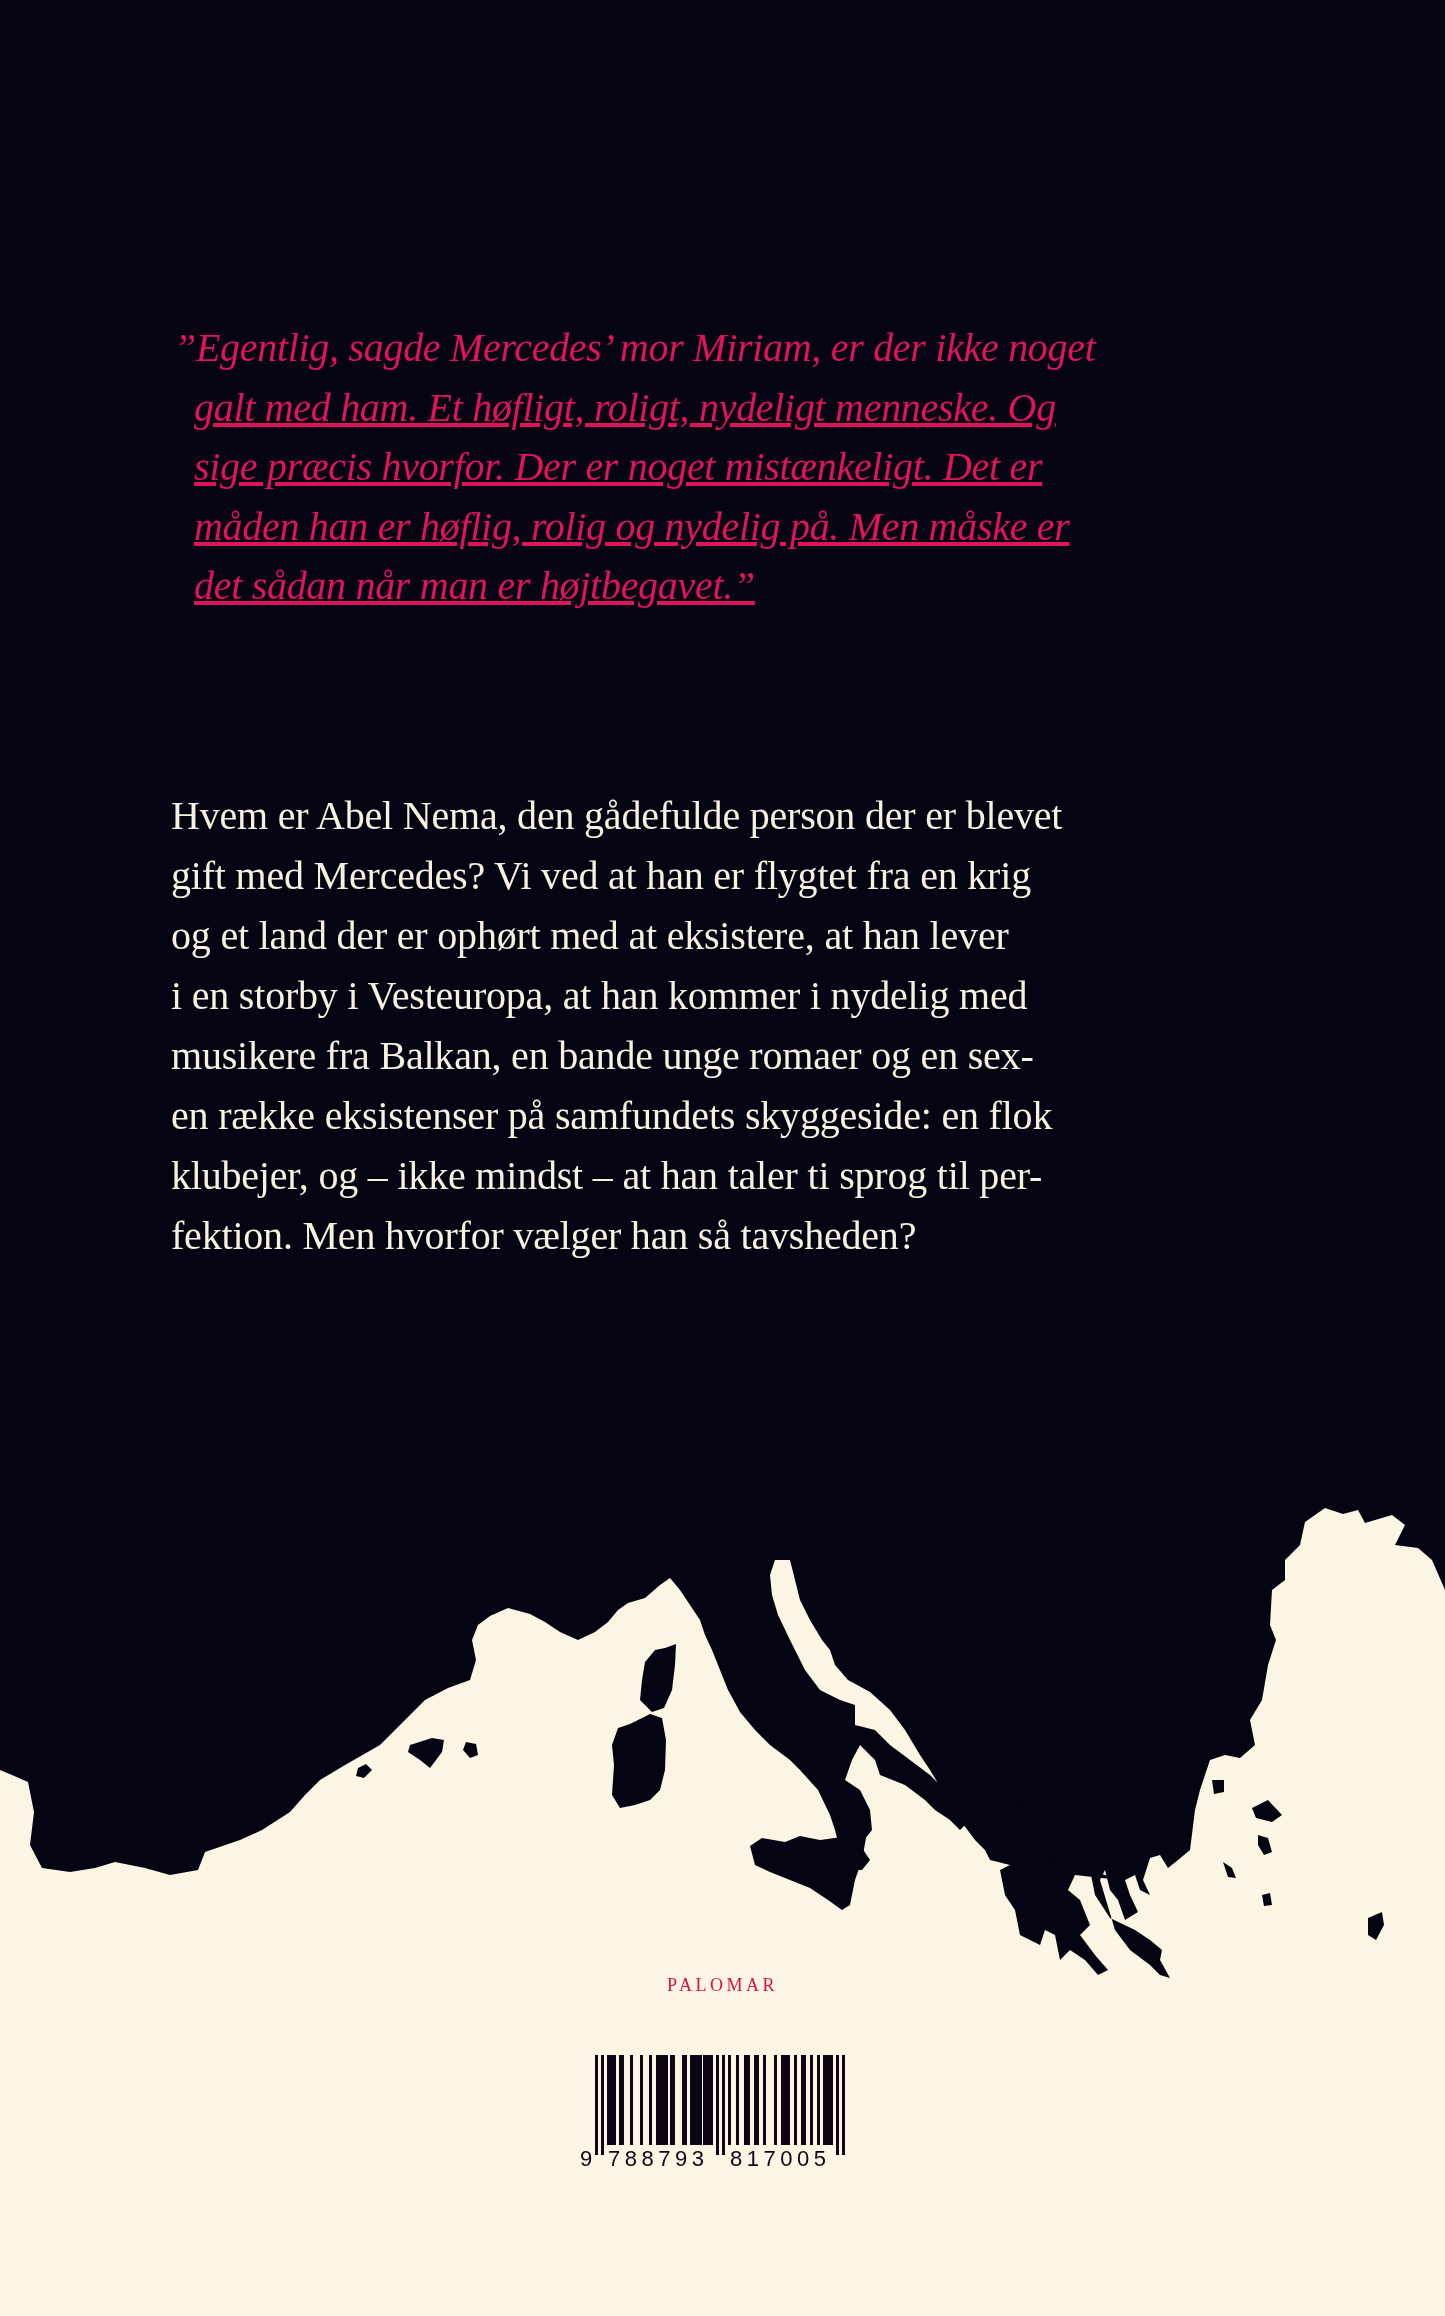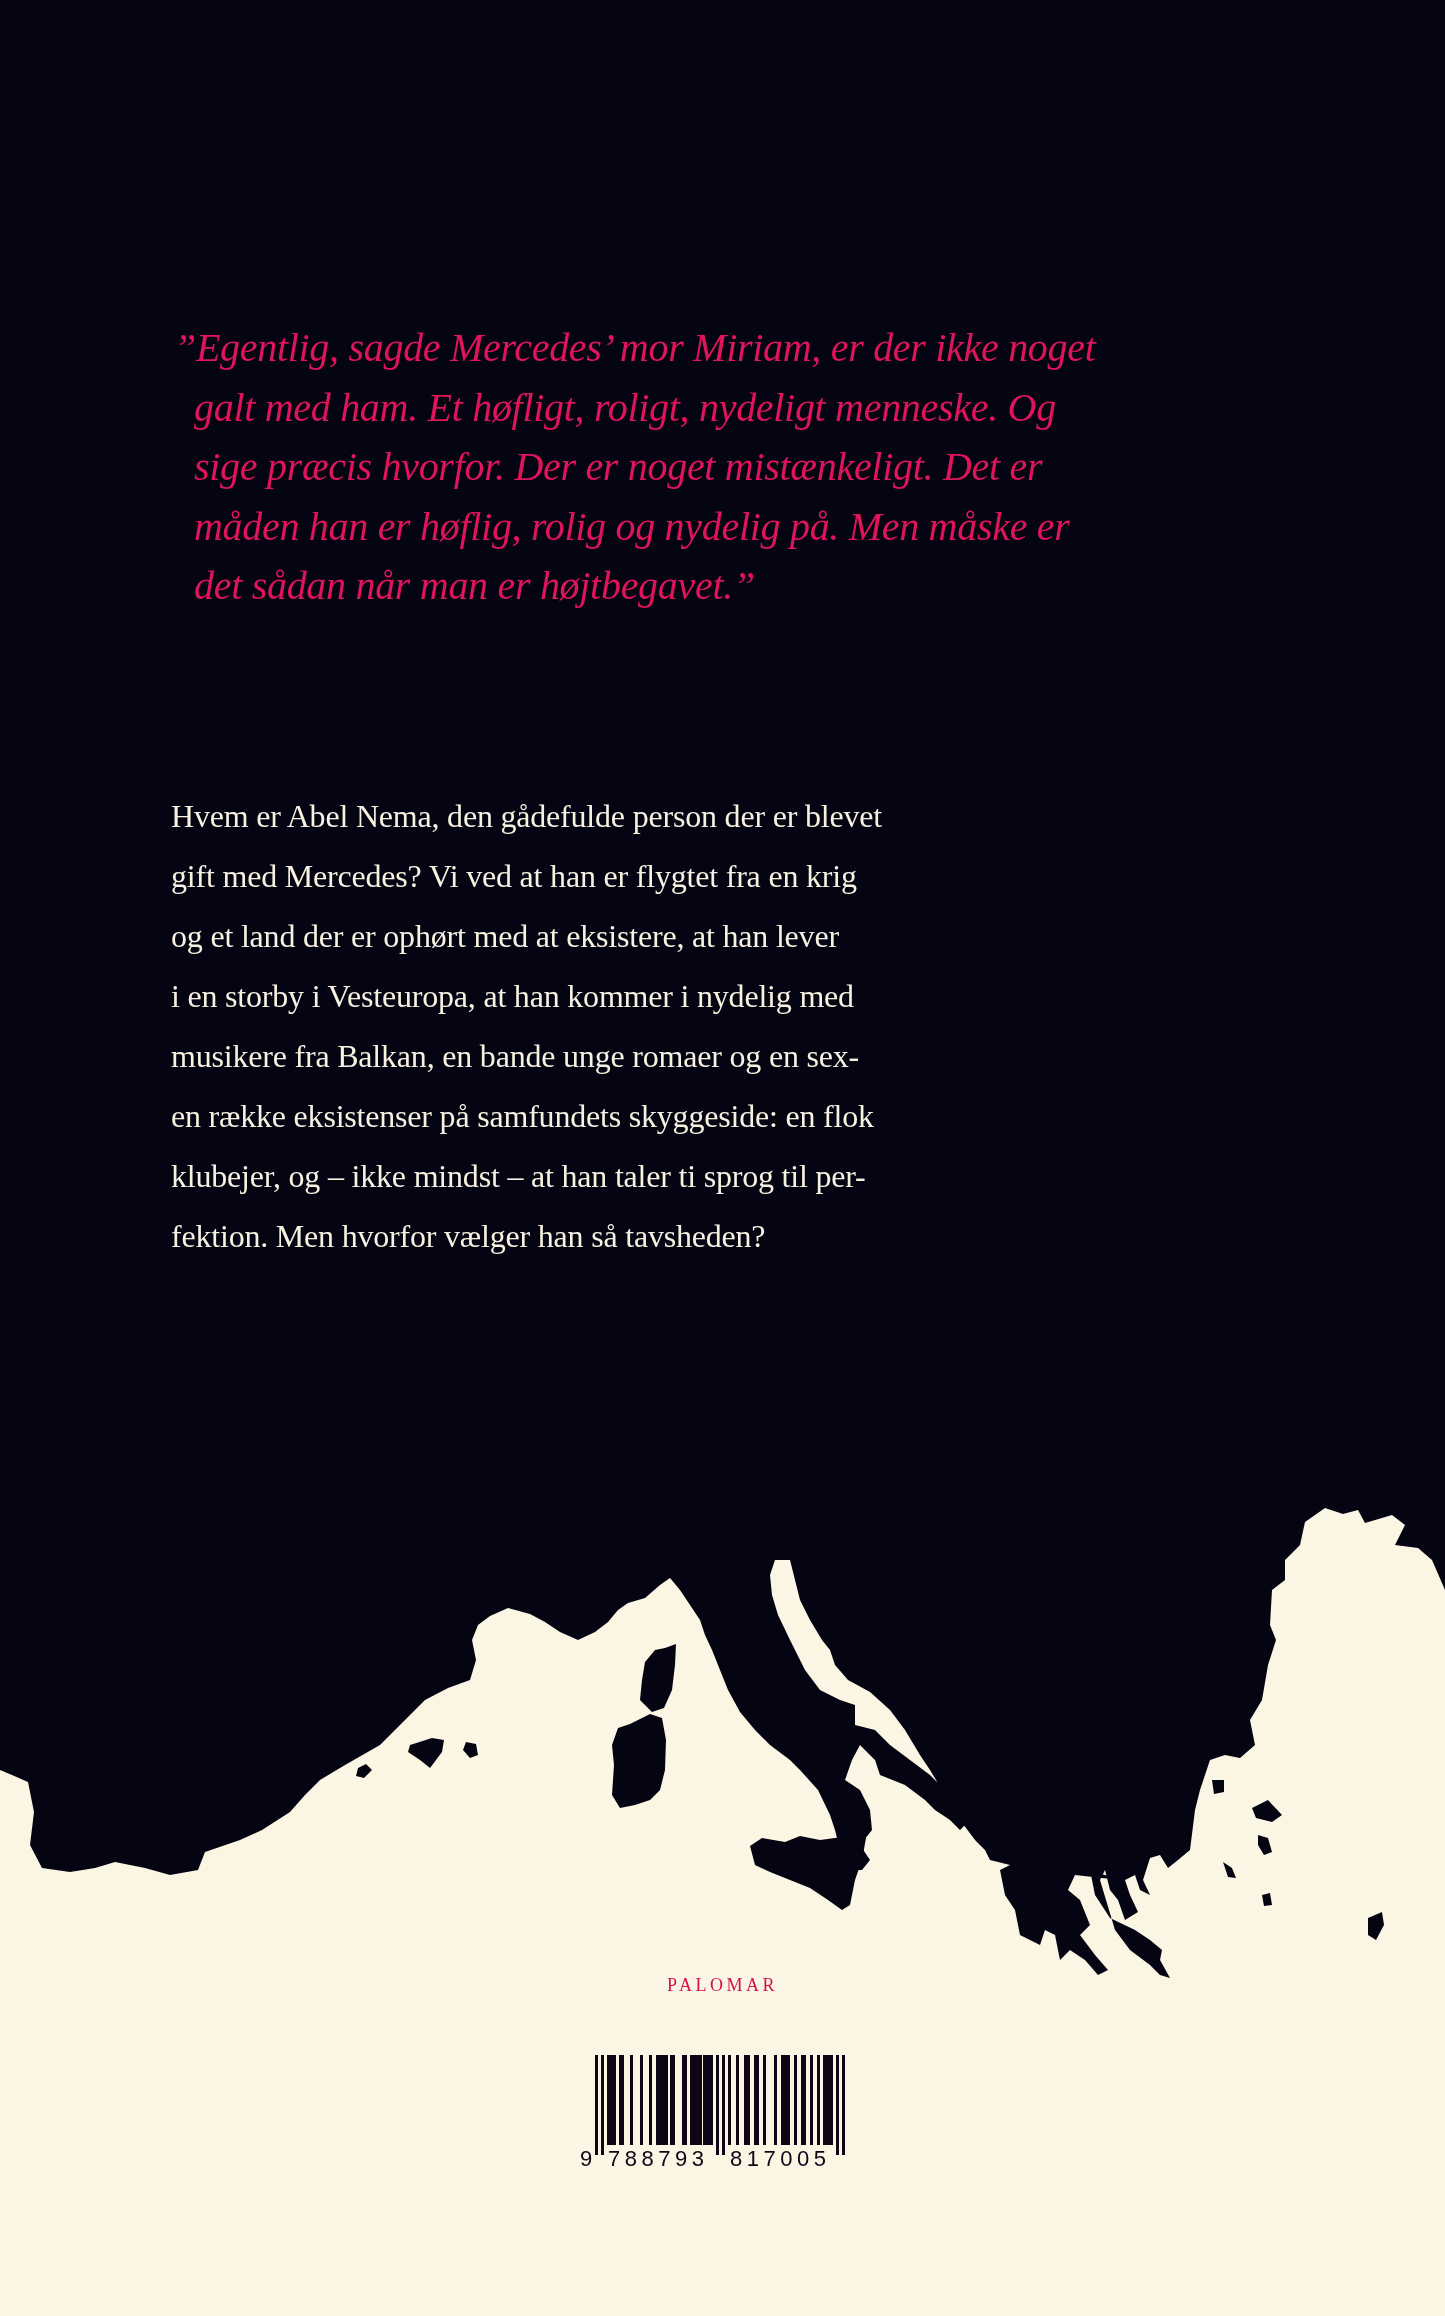--- a/index.html
+++ b/index.html
@@ -13,25 +13,25 @@
     background: #050413;
   }
   .map { position: absolute; left: 0; top: 1440px; width: 1445px; height: 560px; }
   .quote {
     position: absolute; left: 174px; top: 318px; width: 1140px;
     font-family: "Liberation Serif", "DejaVu Serif", serif;
     font-style: italic; font-size: 40px; line-height: 59.5px;
     color: #e0145a; letter-spacing: -0.3px;
   }
   .quote .line { display: block; white-space: nowrap; }
-  .quote .line.indent { padding-left: 20px; }
+  .quote .line.indent { padding-left: 20px; text-decoration: underline; }
   .blurb {
     position: absolute; left: 171px; top: 786px; width: 1130px;
     font-family: "Liberation Serif", "DejaVu Serif", serif;
-    font-size: 32px; line-height: 60px; color: #f7f1e0; letter-spacing: -0.2px;
+    font-size: 40px; line-height: 60px; color: #f7f1e0; letter-spacing: -0.2px;
   }
   .blurb .line { display: block; white-space: nowrap; }
   .publisher {
     position: absolute; left: 0; width: 1445px; top: 1975px; text-align: center;
     font-family: "Liberation Serif", "DejaVu Serif", serif;
     font-size: 18px; letter-spacing: 3.5px; color: #d4104c;
   }
   .barcode { position: absolute; left: 578px; top: 2055px; width: 290px; height: 112px; }
   .barcode-digits {
     font-family: "Liberation Sans", "DejaVu Sans", sans-serif;

